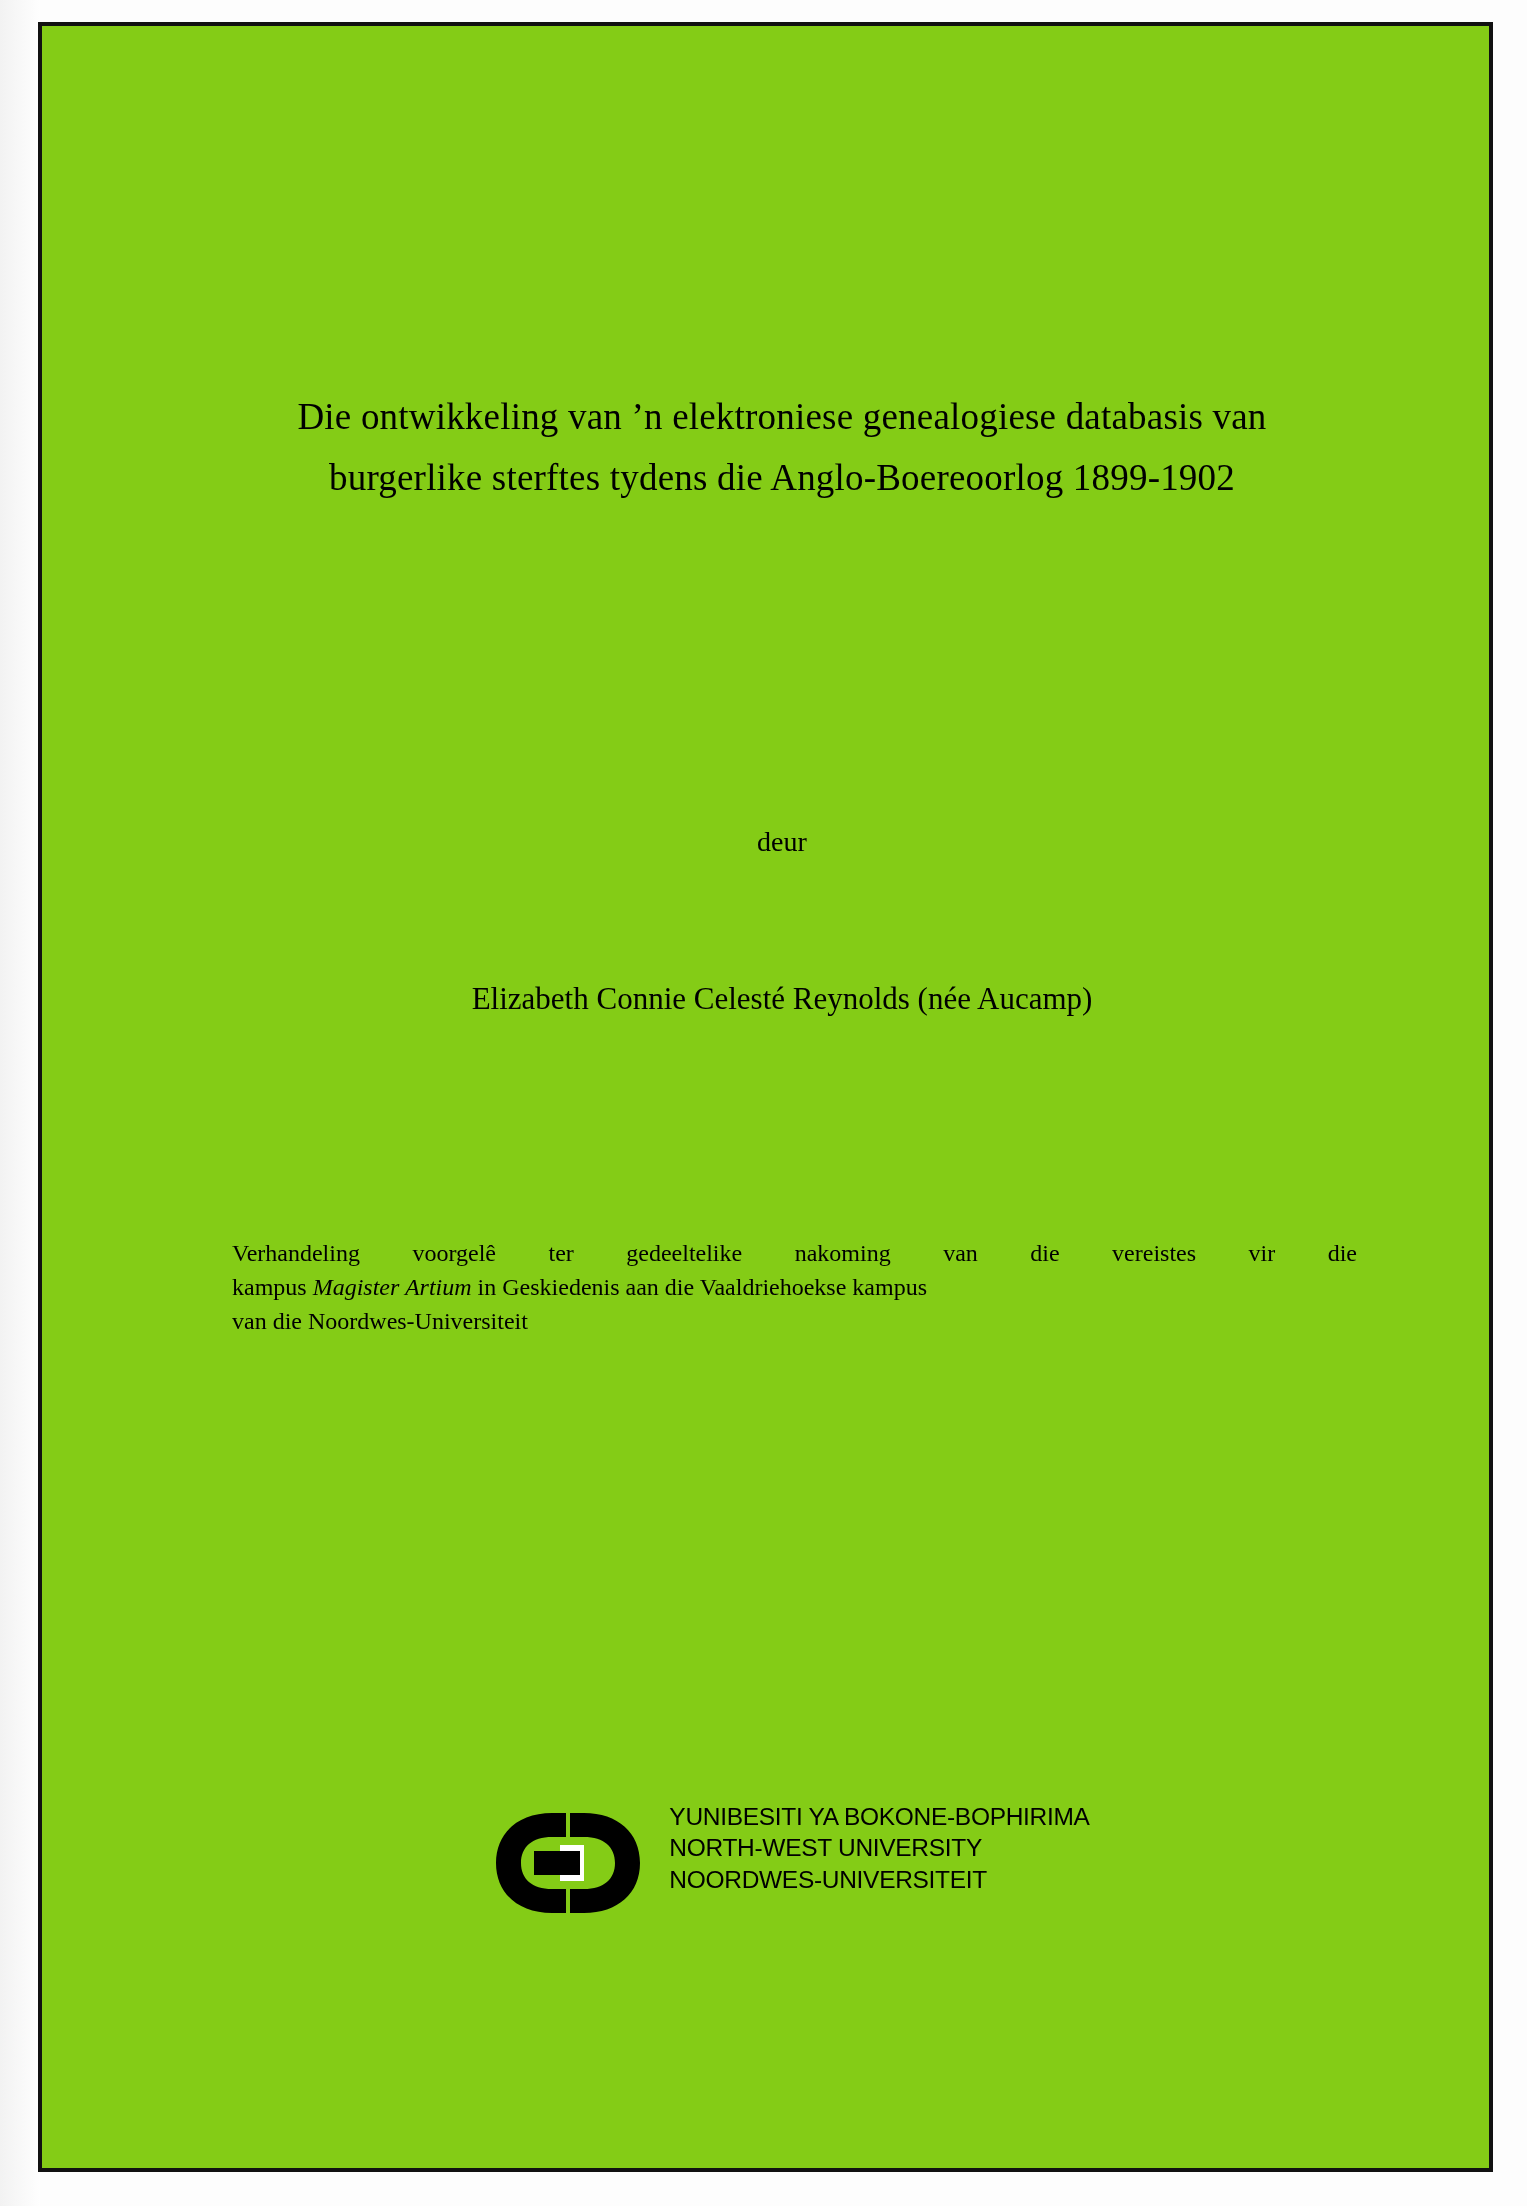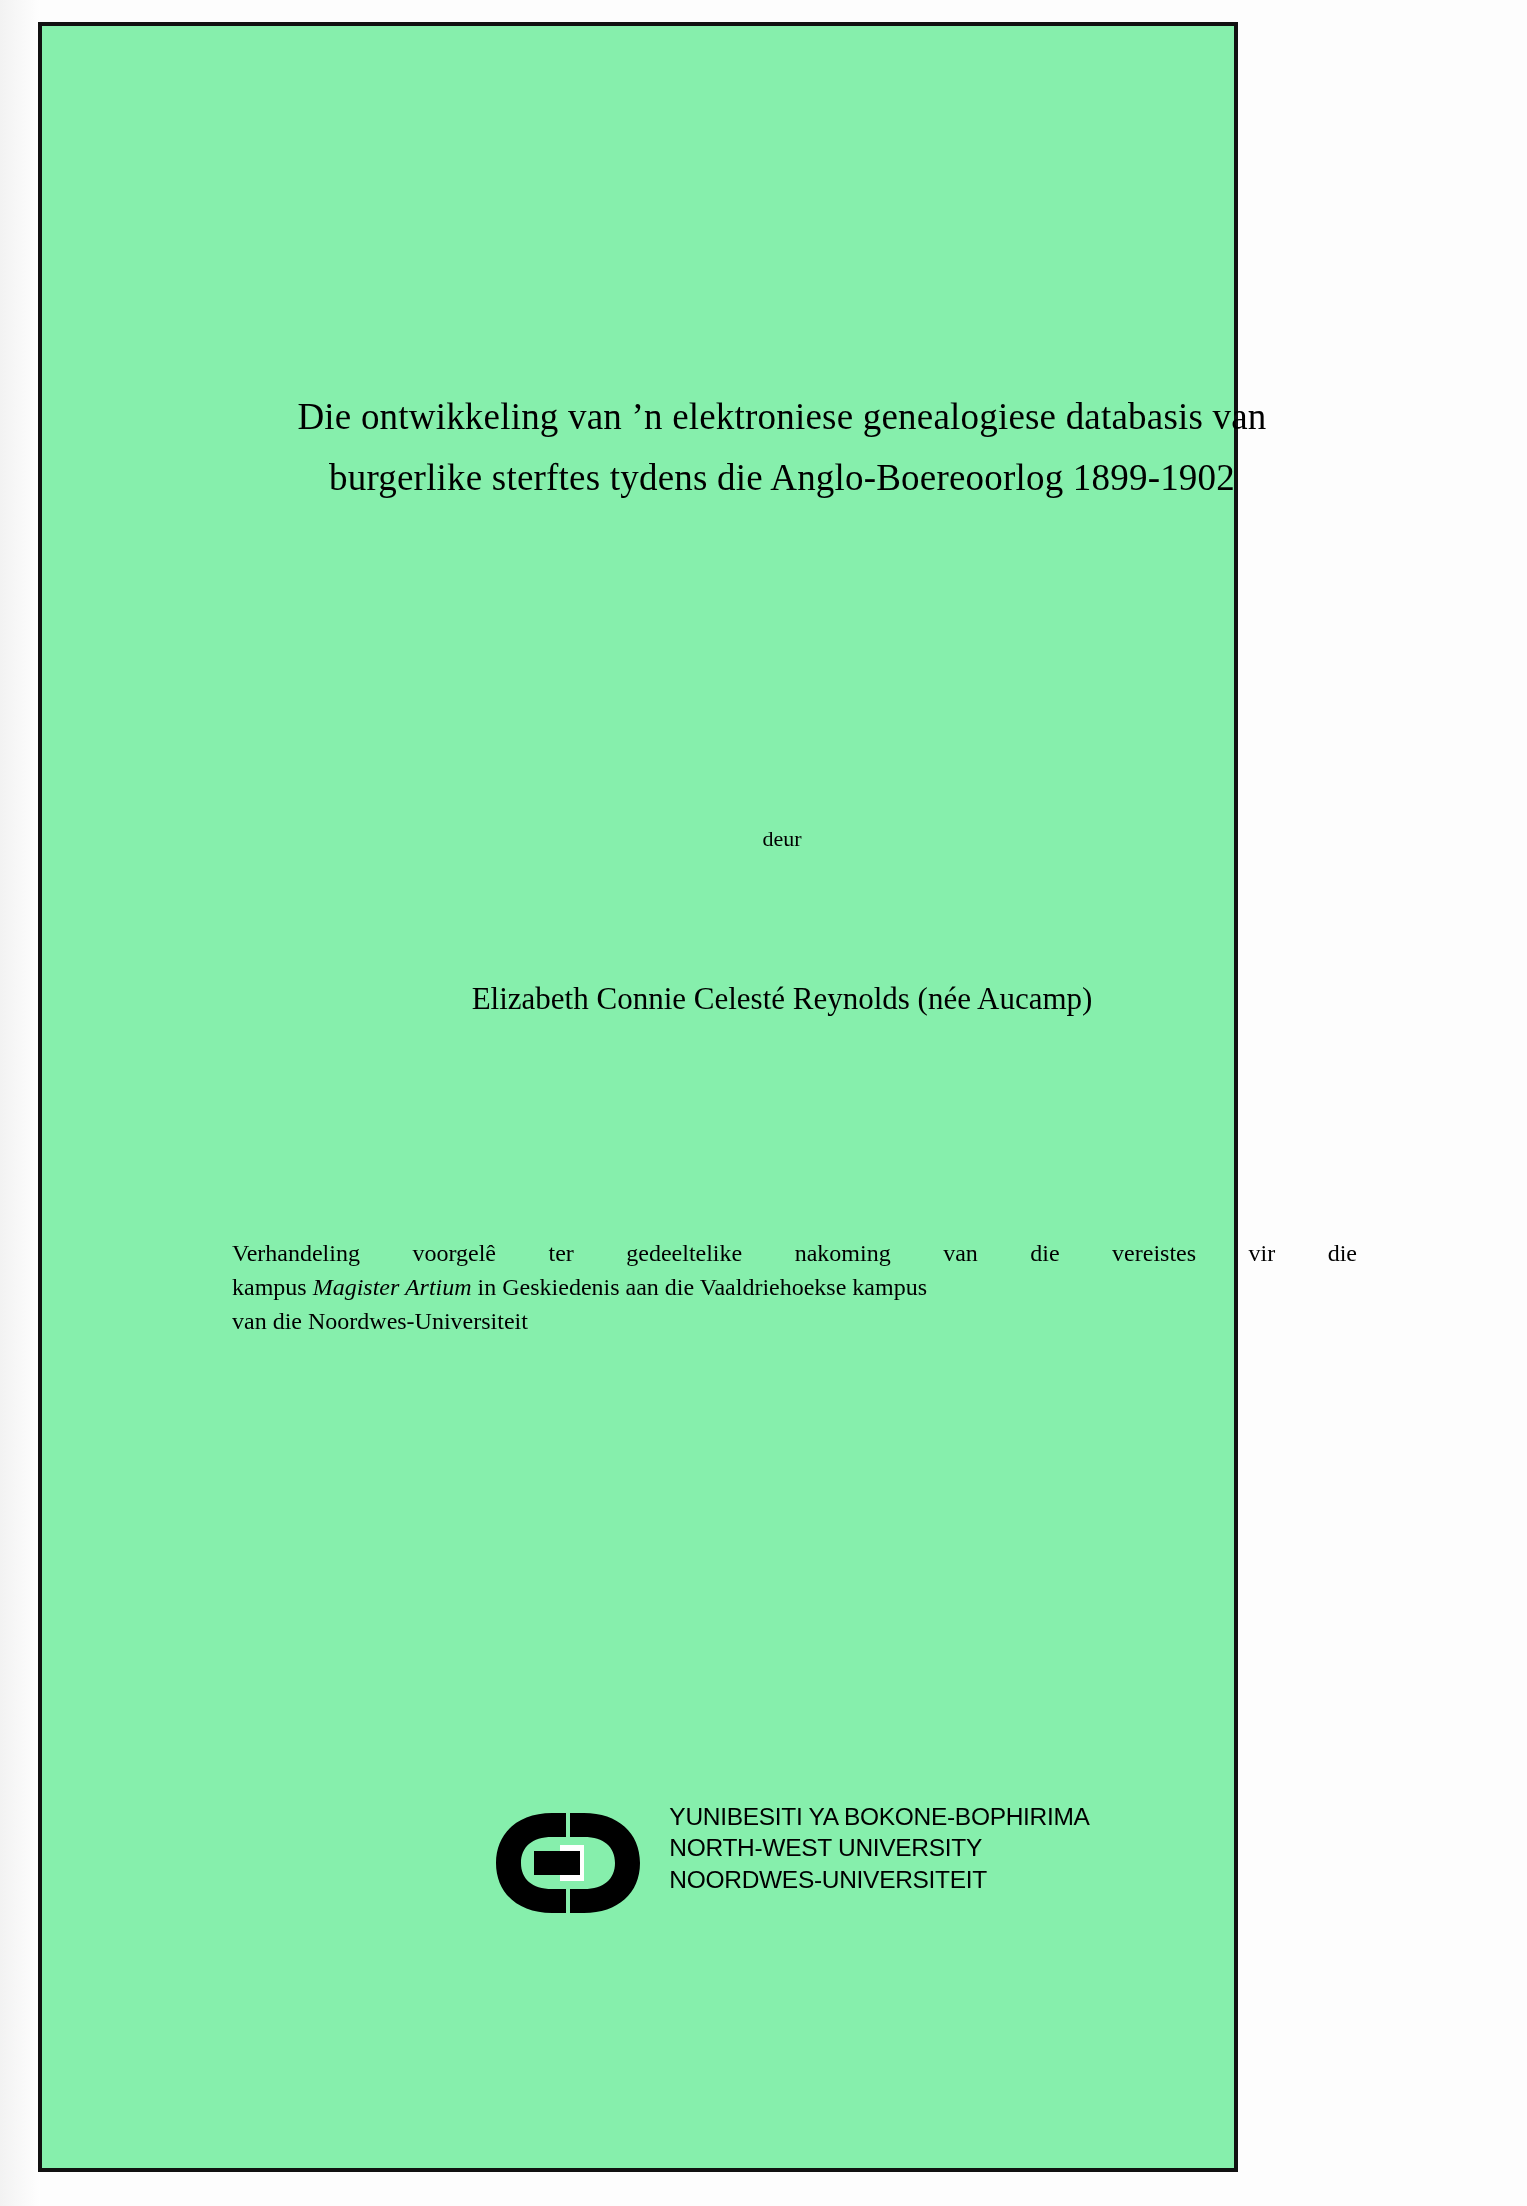--- a/index.html
+++ b/index.html
@@ -24,25 +24,25 @@
     width: 1527px;
     height: 2206px;
     background: #fdfdfd;
   }
 
   
   .page-frame {
     position: absolute;
     left: 38px;
     top: 22px;
-    width: 1200px;
+    width: 1455px;
     height: 2150px;
     border: 4px solid #111111;
     box-sizing: border-box;
-    background: #86efac;
+    background: #84cc16;
   }
 
   .content {
     position: absolute;
     left: 150px;
     top: 0;
     width: 1180px;
     height: 100%;
   }
 
@@ -58,21 +58,21 @@
     line-height: 1.65;
     letter-spacing: 0.2px;
   }
 
   .byword {
     position: absolute;
     left: 40px;
     top: 800px;
     width: 1100px;
     text-align: center;
-    font-size: 22px;
+    font-size: 28px;
   }
 
   .author {
     position: absolute;
     left: 40px;
     top: 955px;
     width: 1100px;
     text-align: center;
     font-size: 31px;
   }

